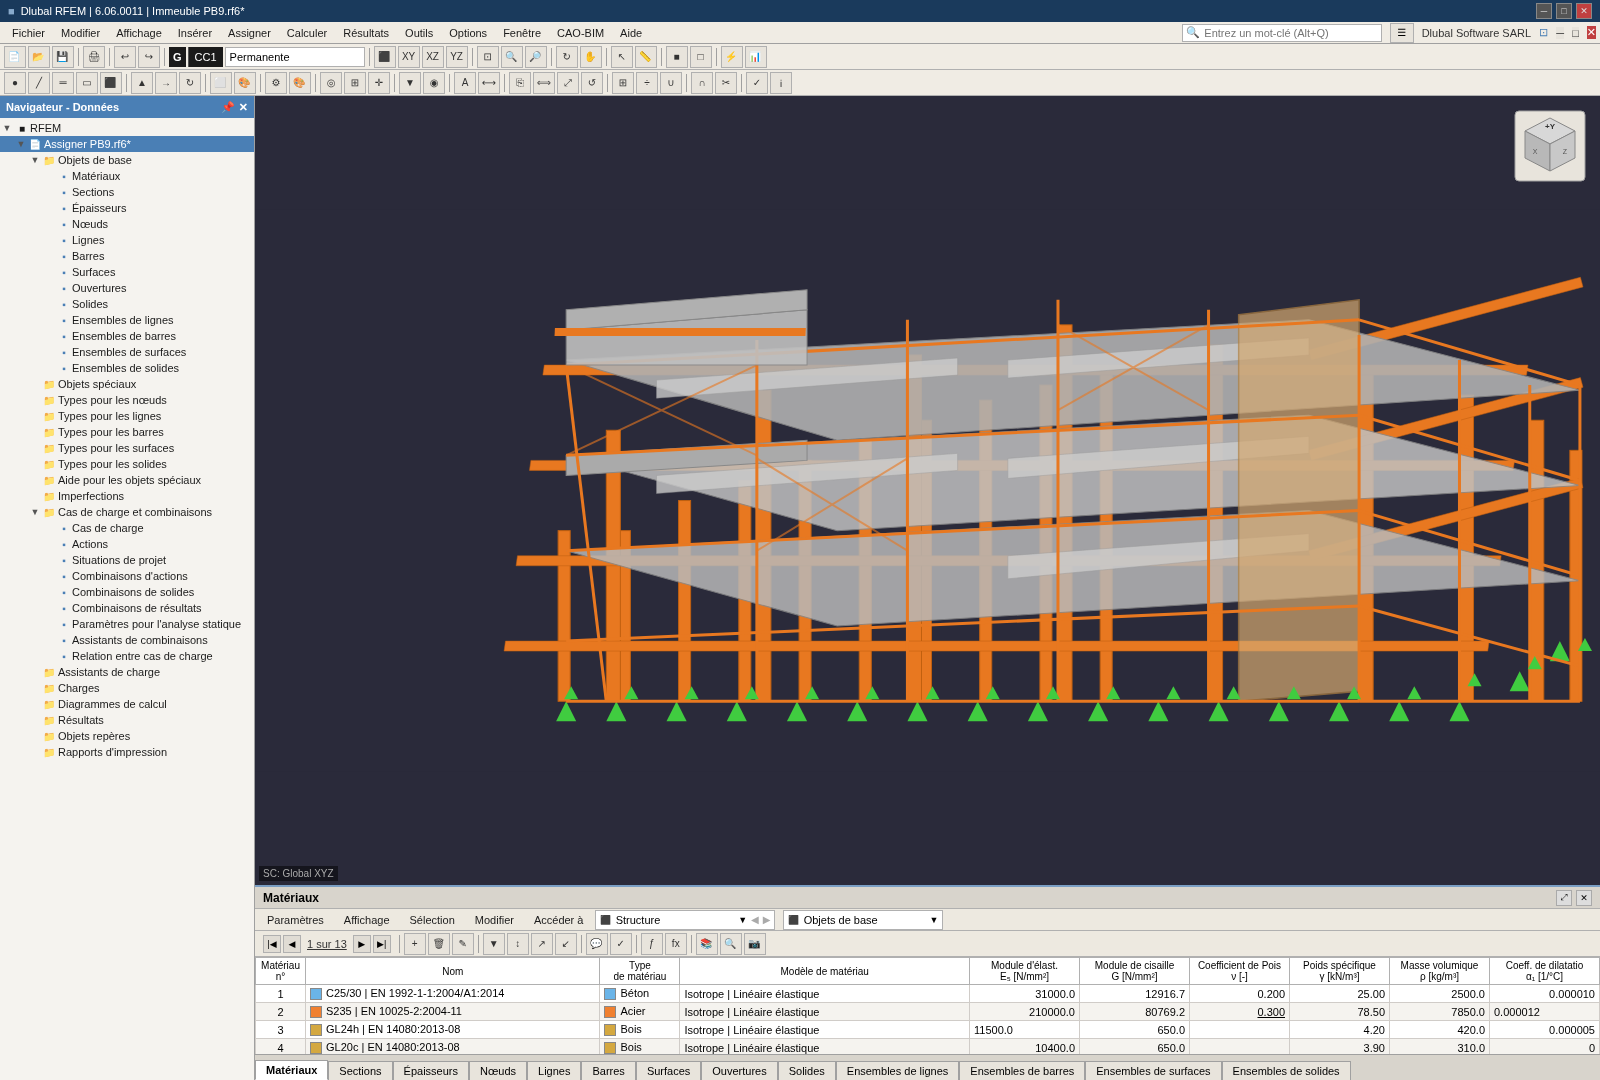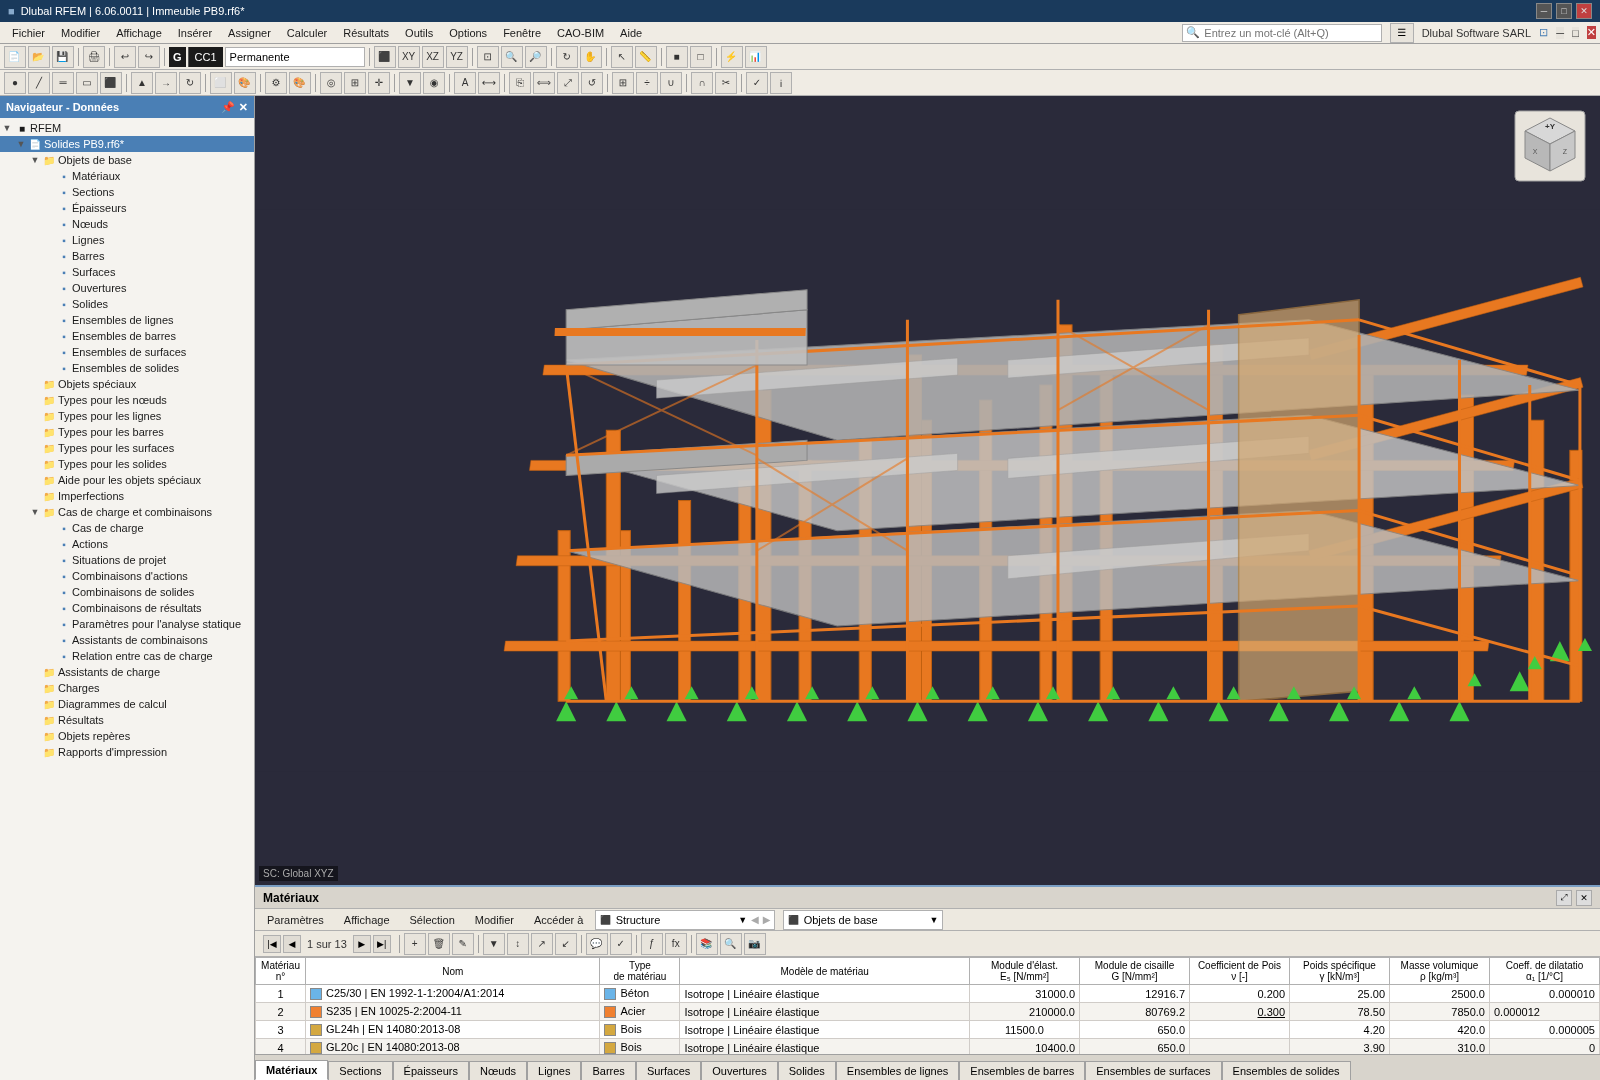--- a/index.html
+++ b/index.html
@@ -238,21 +238,21 @@
     #table-nav {
       background: #ede9e0;
       height: 24px;
       display: flex;
       align-items: center;
       padding: 0 4px;
       gap: 4px;
       border-bottom: 1px solid #b0b0b0;
     }
     .nav-btn { width: 18px; height: 18px; background: #e0dcd4; border: 1px solid #b0b0b0; display: flex; align-items: center; justify-content: center; font-size: 9px; cursor: pointer; }
-    .page-info { font-size: 11px; color: #333; }
+    .page-info { font-size: 11px; color: #333; text-decoration: underline; }
 
     
     ::-webkit-scrollbar { width: 12px; height: 12px; }
     ::-webkit-scrollbar-track { background: #e0dcd4; }
     ::-webkit-scrollbar-thumb { background: #a0a0a0; border: 1px solid #888; }
 
     
     #search-bar {
       display: flex;
       align-items: center;
@@ -436,21 +436,21 @@
 
     <div class="tree-item">
           <span class="tree-toggle">▼</span>
           <span class="tree-icon">■</span>
           <span class="tree-label">RFEM</span>
         </div>
         <div class="tree-item selected">
           <span class="tree-indent" style="display:inline-block;width:14px;"></span>
           <span class="tree-toggle">▼</span>
           <span class="tree-icon folder-icon">📄</span>
-          <span class="tree-label">Solides PB9.rf6*</span>
+          <span class="tree-label">Assigner PB9.rf6*</span>
         </div>
         <div class="tree-item">
           <span class="tree-indent" style="display:inline-block;width:14px;"></span>
           <span class="tree-indent" style="display:inline-block;width:14px;"></span>
           <span class="tree-toggle">▼</span>
           <span class="tree-icon folder-icon">📁</span>
           <span class="tree-label">Objets de base</span>
         </div>
         <div class="tree-item">
           <span class="tree-indent" style="display:inline-block;width:14px;"></span>
@@ -1017,21 +1017,21 @@
   </tr>
               <tr>
     <td class="row-num">3</td>
     <td>
       <span style="display:inline-block;width:12px;height:12px;background:#d4a840;border:1px solid #888;margin-right:4px;vertical-align:middle;"></span>GL24h | EN 14080:2013-08
     </td>
     <td>
       <span style="display:inline-block;width:12px;height:12px;background:#d4a840;border:1px solid #888;margin-right:4px;vertical-align:middle;"></span>Bois
     </td>
     <td>Isotrope | Linéaire élastique</td>
-    <td style="text-align:center;">11500.0</td>
+    <td style="text-align:left;">11500.0</td>
     <td style="text-align:right;">650.0</td>
     <td style="text-align:right;"></td>
     <td style="text-align:right;">4.20</td>
     <td style="text-align:right;">420.0</td>
     <td style="text-align:right;">0.000005</td>
   </tr>
               <tr>
     <td class="row-num">4</td>
     <td>
       <span style="display:inline-block;width:12px;height:12px;background:#d4a840;border:1px solid #888;margin-right:4px;vertical-align:middle;"></span>GL20c | EN 14080:2013-08

